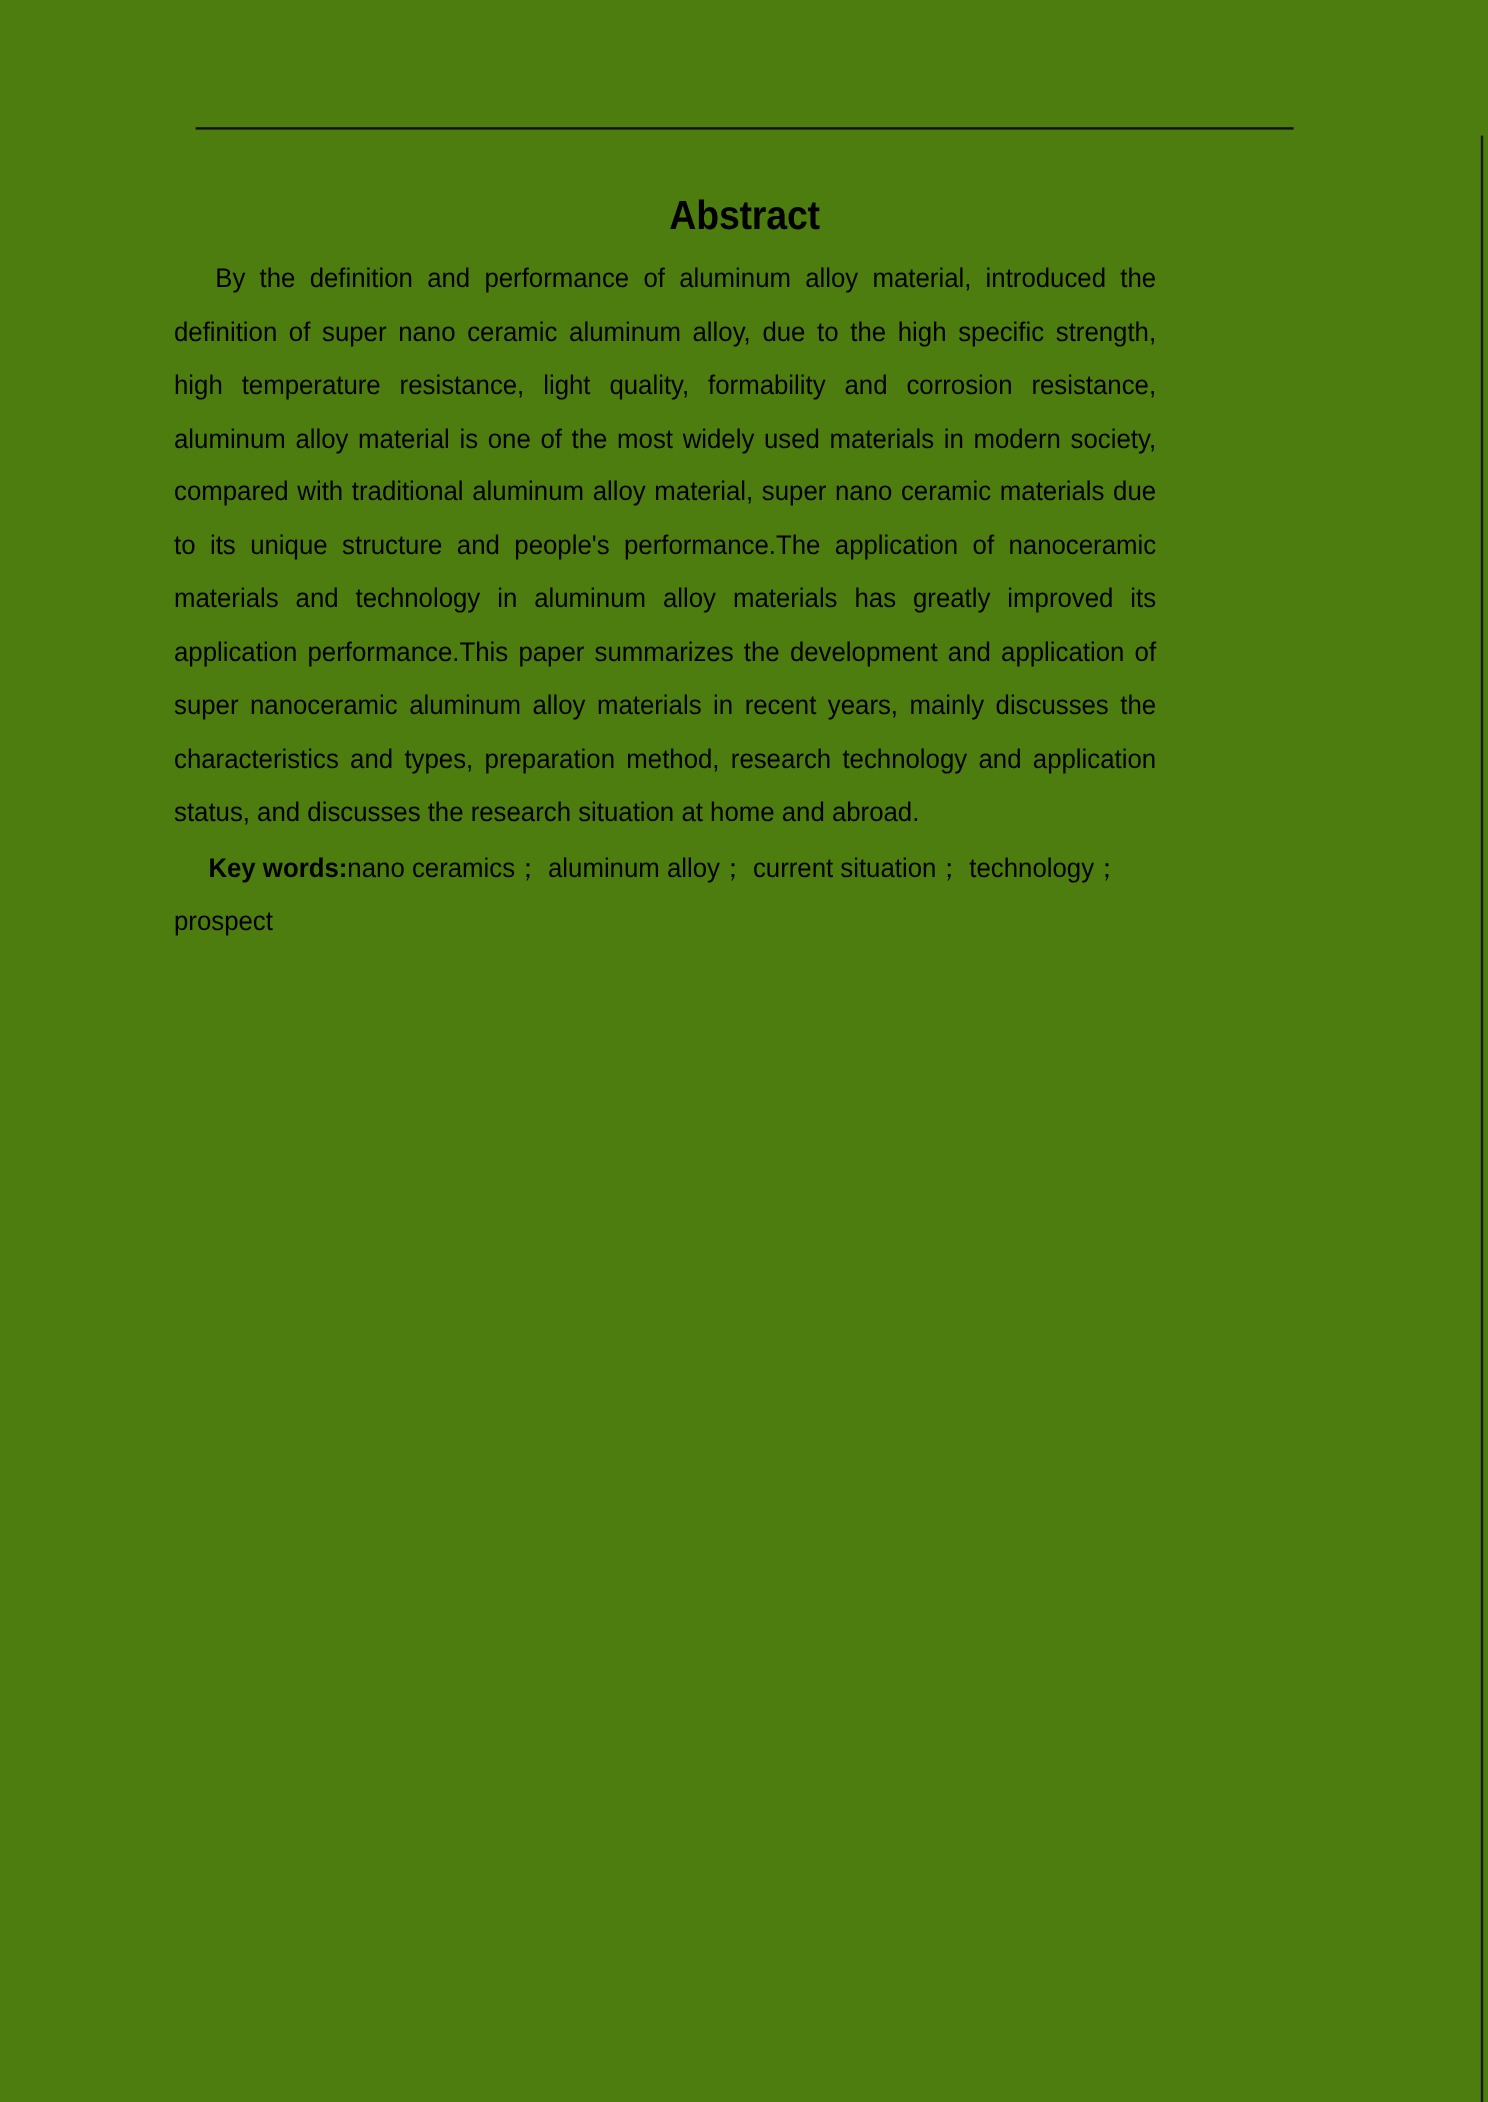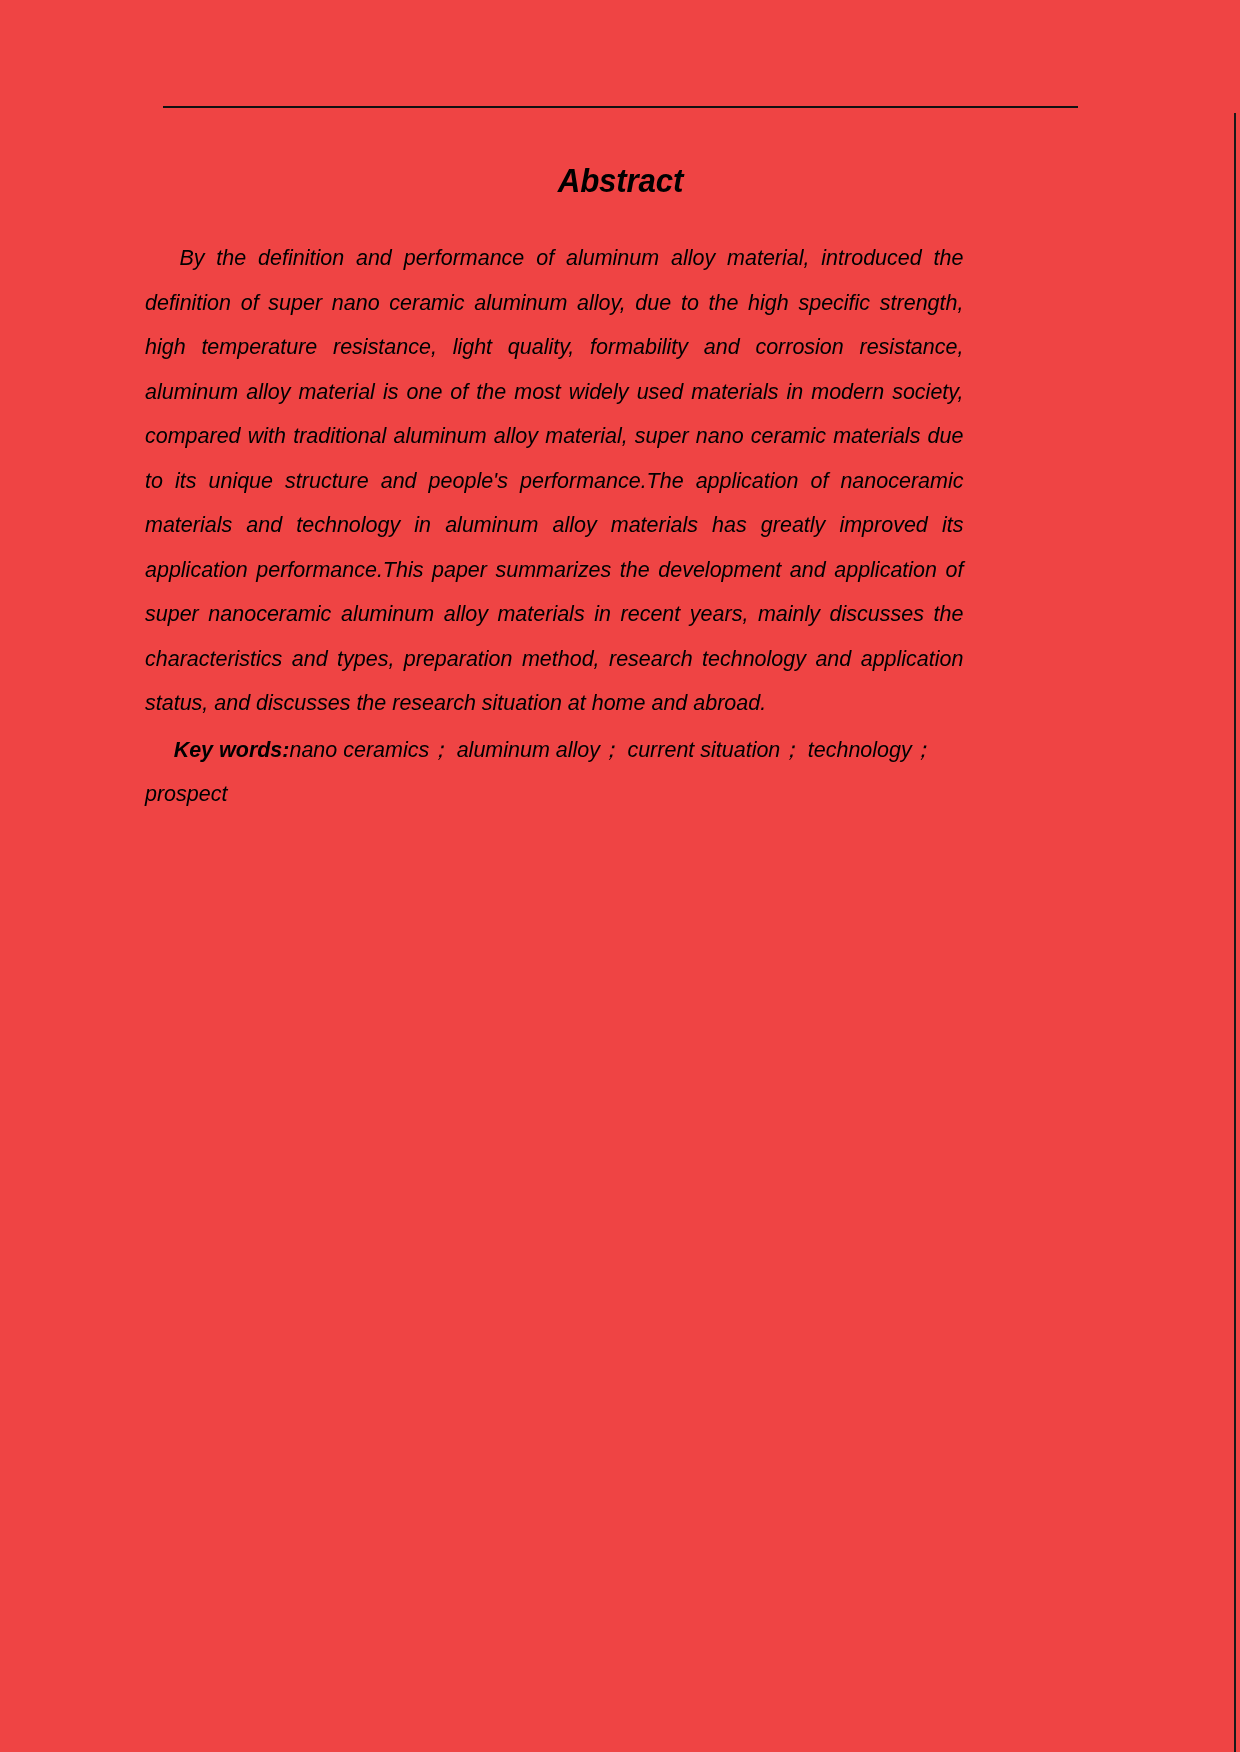--- a/index.html
+++ b/index.html
@@ -13,22 +13,21 @@
     position: relative;
     font-family: "Liberation Sans", "DejaVu Sans", sans-serif;
     color: #000000;
     overflow: hidden;
   }
 
   
   .page {
     position: absolute;
     inset: 0;
-    background: #ef4444;
-    font-style: italic;
+    background: #4d7c0f;
   }
 
   
   .scan-edge {
     position: absolute;
     left: 1234px;
     top: 113px;
     width: 2px;
     height: 1639px;
     background: #1a1a1a;
@@ -56,21 +55,21 @@
     letter-spacing: -0.2px;
     font-family: "Liberation Sans", "DejaVu Sans", sans-serif;
     transform: scaleX(0.92);
     transform-origin: center top;
   }
 
   
   .text-column {
     position: absolute;
     left: 145px;
-    top: 236px;
+    top: 210px;
     width: 818px;
   }
 
   .abstract-para {
     margin: 0;
     font-size: 22.5px;
     line-height: 44.5px;
     text-align: justify;
     text-justify: inter-word;
     text-indent: 36px;

